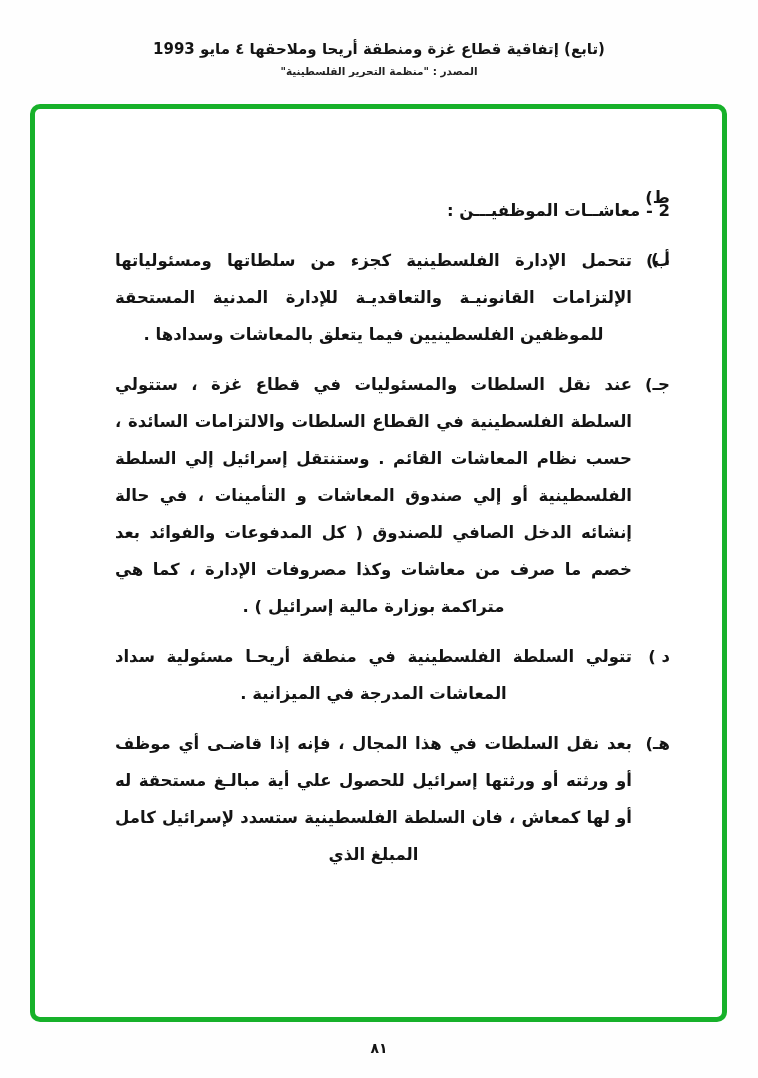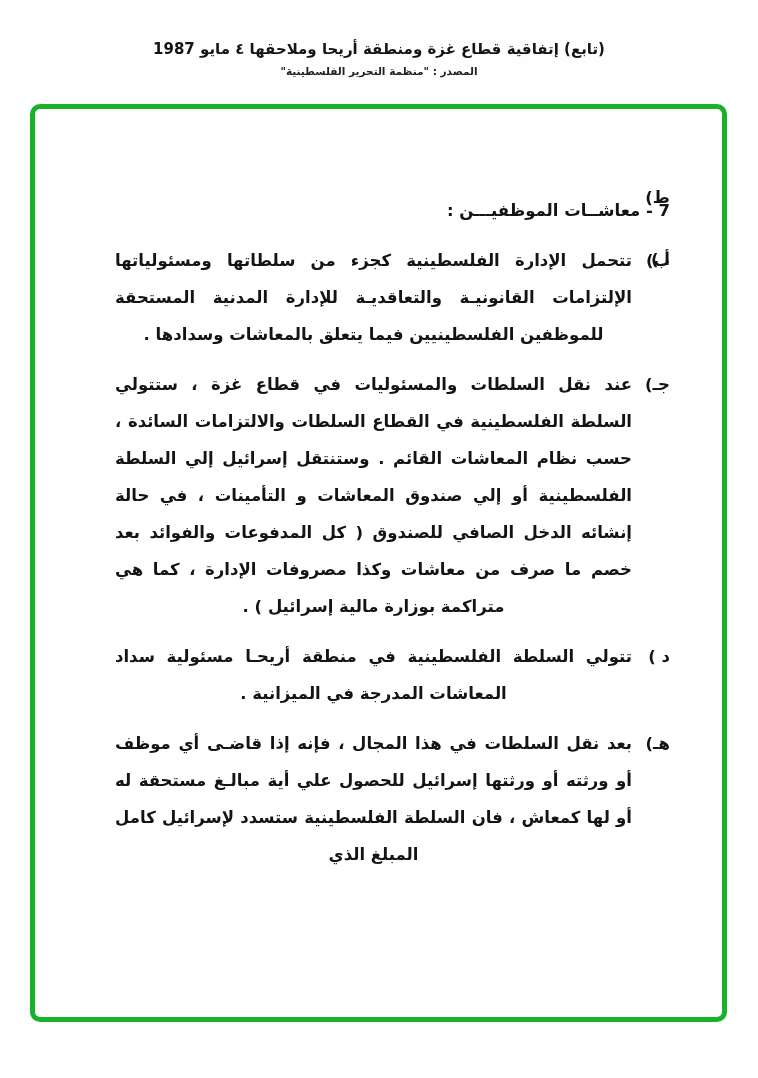--- a/index.html
+++ b/index.html
@@ -82,32 +82,32 @@
     font-weight: bold;
     direction: rtl;
   }
 </style>
 </head>
 <body>
 
 <div class="page">
 
   <div class="header">
-    <div class="header-title">(تابع) إتفاقية قطاع غزة ومنطقة أريحا وملاحقها ٤ مايو 1987</div>
+    <div class="header-title">(تابع) إتفاقية قطاع غزة ومنطقة أريحا وملاحقها ٤ مايو 1993</div>
     <div class="header-source">المصدر :  "منظمة التحرير الفلسطينية"</div>
   </div>
 
   <div class="frame">
     <div class="content">
 
       <div class="para">
         <span class="marker">ط)</span>
       </div>
 
-      <div class="section-heading">7 - معاشــات الموظفيـــن :</div>
+      <div class="section-heading">2 - معاشــات الموظفيـــن :</div>
 
       <div class="para">
         <span class="marker">أ )</span>
       </div>
 
       <div class="para">
         <span class="marker">ب)</span>
         <span>تتحمل الإدارة الفلسطينية كجزء من سلطاتها ومسئولياتها الإلتزامات القانونيـة والتعاقديـة للإدارة المدنية المستحقة للموظفين الفلسطينيين فيما يتعلق بالمعاشات وسدادها .</span>
       </div>
 
@@ -122,14 +122,15 @@
       </div>
 
       <div class="para">
         <span class="marker">هـ)</span>
         <span>بعد نقل السلطات في هذا المجال ،  فإنه إذا قاضـى أي موظف أو ورثته أو ورثتها إسرائيل للحصول علي أية مبالـغ مستحقة له أو لها كمعاش ،  فان السلطة الفلسطينية ستسدد لإسرائيل كامل المبلغ الذي</span>
       </div>
 
     </div>
   </div>
 
+  <div class="page-number">٨١</div>
 
 </div>
 
 </body></html>

